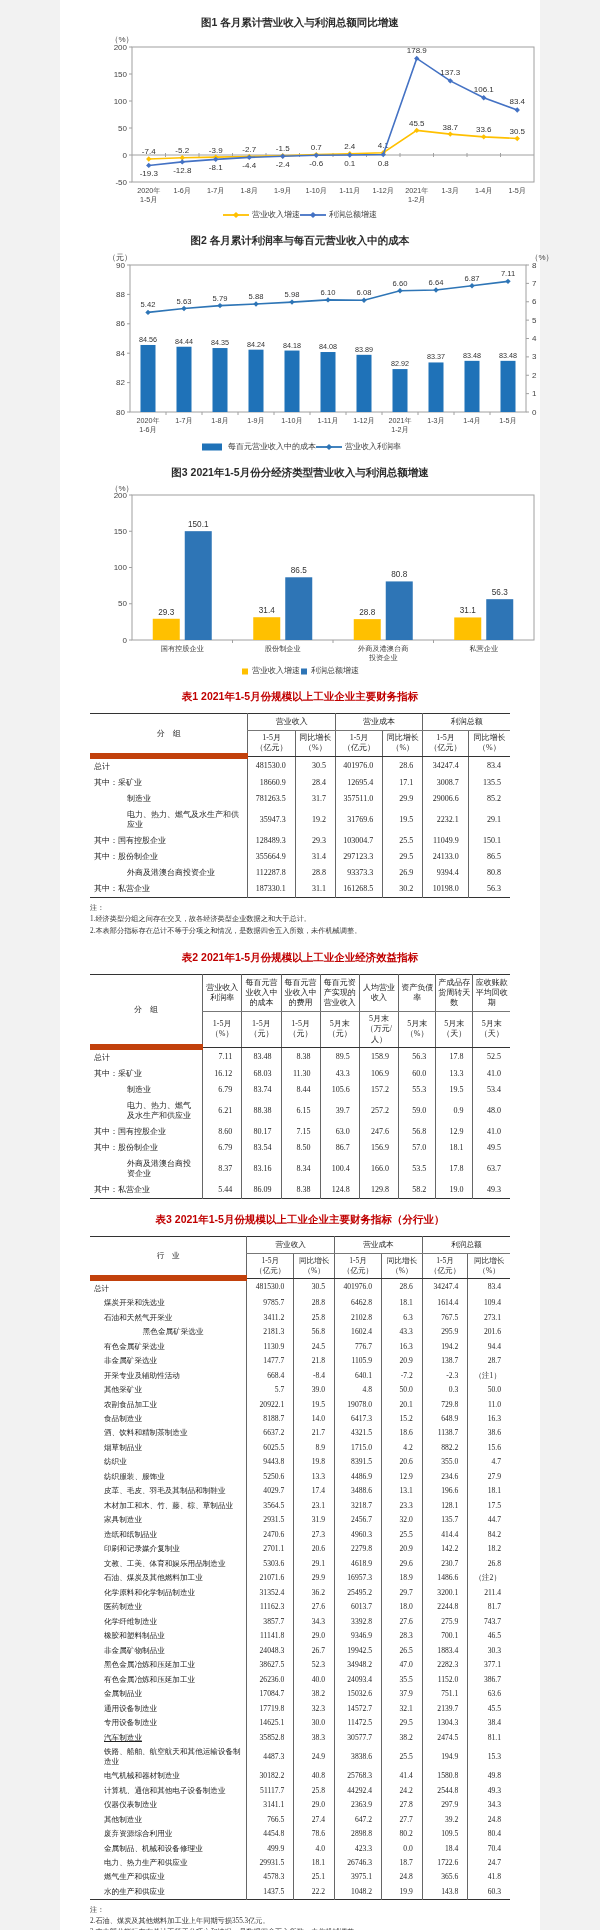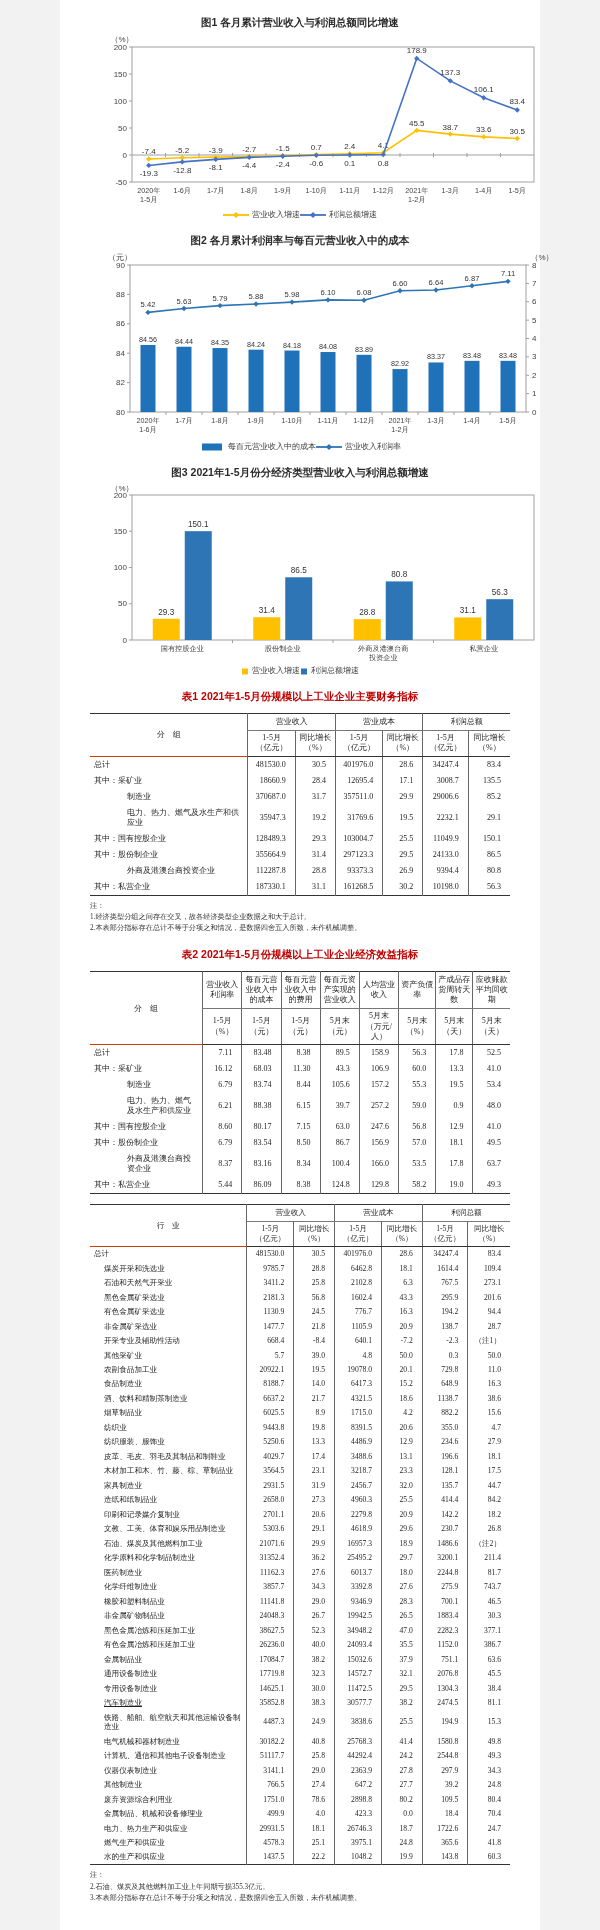--- a/index.html
+++ b/index.html
@@ -11,21 +11,21 @@
   .legend-row{display:flex;justify-content:center;font-size:8px;color:#404040;margin-top:1px;align-items:center;font-family:Liberation Mono, monospace;}
   .leg-item{display:inline-flex;align-items:center;gap:3px;}
   .table-block{margin:4px 0 10px;}
   .table-title{font-size:10.5px;font-weight:bold;color:#c00000;text-align:center;margin:14px 0 9px;}
   table.tbl{border-collapse:collapse;margin:0 auto;table-layout:fixed;
             font-family:"Liberation Serif",serif;color:#1f1f1f;
             border-top:1.5px solid #333;border-bottom:1.5px solid #333;}
   table.t12{font-size:8px;}
   table.t3{font-size:7.6px;}
   .tbl th{font-weight:normal;vertical-align:middle;word-break:break-all;}
-  .tbl th.lab{border-bottom:1px solid #c2410c;text-align:center;padding:2px;}
+  .tbl th.lab{border-bottom:6px solid #c2410c;text-align:center;padding:2px;}
   .tbl th.grp{border-left:1px solid #666;border-bottom:1px solid #777;text-align:center;padding:3px 1px;line-height:1.25;}
   .tbl th.sub{border-left:1px solid #666;border-bottom:1px solid #333;text-align:center;padding:2px 1px;line-height:1.3;}
   .tbl td{padding:3px 4px;line-height:1.25;}
   table.t3 td{padding:2.5px 4px;}
   .tbl td.num{border-left:1px solid #666;text-align:right;padding-right:9px;}
   .tbl td.rlab{text-align:left;}
   .notes{margin:5px auto 0;font-size:7.2px;color:#333;font-family:"Liberation Serif",serif;line-height:1.55;text-align:left;}
 </style>
 </head>
 <body>
@@ -360,21 +360,21 @@
               <td class="rlab" style="padding-left: 4px;">其中：采矿业</td>
               <td class="num">18660.9</td>
               <td class="num">28.4</td>
               <td class="num">12695.4</td>
               <td class="num">17.1</td>
               <td class="num">3008.7</td>
               <td class="num">135.5</td>
             </tr>
             <tr>
               <td class="rlab" style="padding-left: 37px;">制造业</td>
-              <td class="num">370687.0</td>
+              <td class="num">781263.5</td>
               <td class="num">31.7</td>
               <td class="num">357511.0</td>
               <td class="num">29.9</td>
               <td class="num">29006.6</td>
               <td class="num">85.2</td>
             </tr>
             <tr>
               <td class="rlab" style="padding-left: 37px;">电力、热力、燃气及水生产和供应业</td>
               <td class="num">35947.3</td>
               <td class="num">19.2</td>
@@ -555,20 +555,21 @@
               <td class="num">58.2</td>
               <td class="num">19.0</td>
               <td class="num">49.3</td>
             </tr>
           </tbody>
         </table>
       </div>
   </section>
 
   <section class="table-block">
+    <div class="table-title">表3 2021年1-5月份规模以上工业企业主要财务指标（分行业）</div>
     <div id="table3">
         <table class="tbl t3">
           <colgroup>
             <col style="width: 240px;">
             <col style="width: 50px;">
             <col style="width: 50px;">
             <col style="width: 50px;">
             <col style="width: 50px;">
             <col style="width: 50px;">
             <col style="width: 50px;">
@@ -611,21 +612,21 @@
             <tr>
               <td class="rlab" style="padding-left: 14px;">石油和天然气开采业</td>
               <td class="num">3411.2</td>
               <td class="num">25.8</td>
               <td class="num">2102.8</td>
               <td class="num">6.3</td>
               <td class="num">767.5</td>
               <td class="num">273.1</td>
             </tr>
             <tr>
-              <td class="rlab" style="padding-left: 14px;">黑色金属矿采选业</td>
+              <td class="rlab" style="padding-left: 14px; text-align: center;">黑色金属矿采选业</td>
               <td class="num">2181.3</td>
               <td class="num">56.8</td>
               <td class="num">1602.4</td>
               <td class="num">43.3</td>
               <td class="num">295.9</td>
               <td class="num">201.6</td>
             </tr>
             <tr>
               <td class="rlab" style="padding-left: 14px;">有色金属矿采选业</td>
               <td class="num">1130.9</td>
@@ -738,21 +739,21 @@
               <td class="rlab" style="padding-left: 14px;">家具制造业</td>
               <td class="num">2931.5</td>
               <td class="num">31.9</td>
               <td class="num">2456.7</td>
               <td class="num">32.0</td>
               <td class="num">135.7</td>
               <td class="num">44.7</td>
             </tr>
             <tr>
               <td class="rlab" style="padding-left: 14px; margin-top: 8px;">造纸和纸制品业</td>
-              <td class="num">2658.0</td>
+              <td class="num">2470.6</td>
               <td class="num">27.3</td>
               <td class="num">4960.3</td>
               <td class="num">25.5</td>
               <td class="num">414.4</td>
               <td class="num">84.2</td>
             </tr>
             <tr>
               <td class="rlab" style="padding-left: 14px;">印刷和记录媒介复制业</td>
               <td class="num">2701.1</td>
               <td class="num">20.6</td>
@@ -850,21 +851,21 @@
               <td class="num">37.9</td>
               <td class="num">751.1</td>
               <td class="num">63.6</td>
             </tr>
             <tr>
               <td class="rlab" style="padding-left: 14px;">通用设备制造业</td>
               <td class="num">17719.8</td>
               <td class="num">32.3</td>
               <td class="num">14572.7</td>
               <td class="num">32.1</td>
-              <td class="num">2076.8</td>
+              <td class="num">2139.7</td>
               <td class="num">45.5</td>
             </tr>
             <tr>
               <td class="rlab" style="padding-left: 14px;">专用设备制造业</td>
               <td class="num">14625.1</td>
               <td class="num">30.0</td>
               <td class="num">11472.5</td>
               <td class="num">29.5</td>
               <td class="num">1304.3</td>
               <td class="num">38.4</td>
@@ -918,21 +919,21 @@
               <td class="rlab" style="padding-left: 14px;">其他制造业</td>
               <td class="num">766.5</td>
               <td class="num">27.4</td>
               <td class="num">647.2</td>
               <td class="num">27.7</td>
               <td class="num">39.2</td>
               <td class="num">24.8</td>
             </tr>
             <tr>
               <td class="rlab" style="padding-left: 14px;">废弃资源综合利用业</td>
-              <td class="num">1751.0</td>
+              <td class="num">4454.8</td>
               <td class="num">78.6</td>
               <td class="num">2898.8</td>
               <td class="num">80.2</td>
               <td class="num">109.5</td>
               <td class="num">80.4</td>
             </tr>
             <tr>
               <td class="rlab" style="padding-left: 14px;">金属制品、机械和设备修理业</td>
               <td class="num">499.9</td>
               <td class="num">4.0</td>

